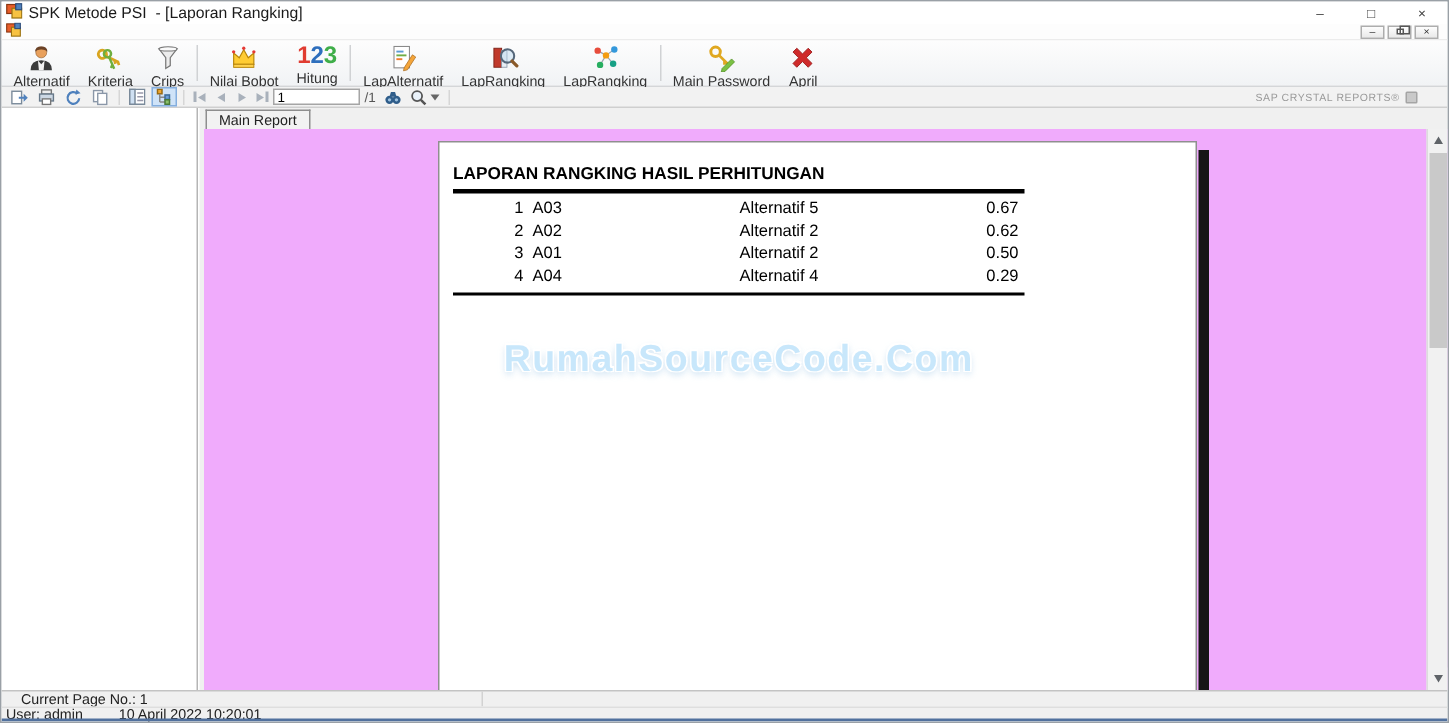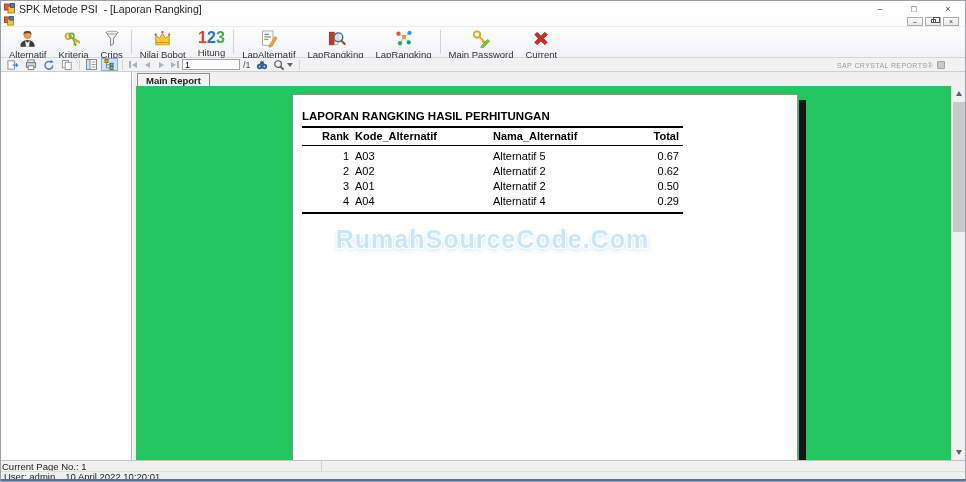--- a/index.html
+++ b/index.html
@@ -57,22 +57,22 @@
   .branding .b-icon { width: 8px; height: 8px; background: #c9c9c9; border: 1px solid #a5a5a5; border-radius: 1px; }
 
   
   .grouptree { position: absolute; left: 0; top: 71px; width: 131px; height: 388px;
                background: #fff; border-right: 1px solid #b5b5b5; }
   .splitter { position: absolute; left: 132px; top: 71px; width: 3px; height: 388px; background: #f0f0f0; }
   .viewer { position: absolute; left: 135px; right: 0; top: 71px; height: 388px; }
   .tabstrip { position: absolute; left: 0; right: 0; top: 0; height: 14px; background: #f0f0f0; }
   .tab { position: absolute; left: 1px; top: 1px; height: 13px; padding: 0 8px;
          background: #f2f2f2; border: 1px solid #8e8e8e; border-bottom: none;
-         font-size: 9.5px; color: #222; display: flex; align-items: center; font-weight: bold; }
-  .reportarea { position: absolute; left: 0; right: 0; top: 14px; bottom: 0; background: #22c55e; overflow: hidden; }
+         font-size: 9.5px; color: #222; display: flex; align-items: center; }
+  .reportarea { position: absolute; left: 0; right: 0; top: 14px; bottom: 0; background: #f0abfc; overflow: hidden; }
 
   .page { position: absolute; left: 156px; top: 8px; width: 506px; height: 520px;
           background: #fff; border: 1px solid #8f8f8f; }
   .page-shadow { position: absolute; left: 663px; top: 14px; width: 7px; height: 520px; background: #151515; }
 
   .rpt-content { position: absolute; left: 9px; top: 15px; width: 381px; color: #000; }
   .rpt-title { font-size: 11.5px; font-weight: bold; line-height: 13px; }
   .hline { height: 1.5px; background: #000; }
   .hline.t1 { margin-top: 3px; }
   .hline.thick { height: 2px; }
@@ -93,26 +93,26 @@
   .scroll-btn { position: absolute; left: 0; width: 14px; height: 15px; background: #f1f1f1;
                 display: flex; align-items: center; justify-content: center; }
   .scroll-btn.up { top: 0; } .scroll-btn.down { bottom: 0; }
   .arr-up { width: 0; height: 0; border-left: 3.5px solid transparent; border-right: 3.5px solid transparent; border-bottom: 5px solid #5f6368; }
   .arr-dn { width: 0; height: 0; border-left: 3.5px solid transparent; border-right: 3.5px solid transparent; border-top: 5px solid #5f6368; }
   .scroll-thumb { position: absolute; left: 1px; top: 16px; width: 12px; height: 130px; background: #c9c9c9; }
 
   
   .statusbar { position: absolute; left: 0; right: 0; top: 459px; height: 11px; background: #f0f0f0;
                border-top: 1px solid #c3c3c3; display: flex; font-size: 9.5px; color: #222; }
-  .sb-panel { display: flex; align-items: center; padding-left: 1px; border-right: 1px solid #d2d2d2; }
+  .sb-panel { display: flex; align-items: center; padding-left: 13px; border-right: 1px solid #d2d2d2; }
   .sb-1 { width: 321px; } .sb-2 { width: 327px; } .sb-3 { flex: 1; border-right: none; }
   .footerbar { position: absolute; left: 0; right: 0; top: 470px; height: 10px; background: #f0f0f0;
                border-top: 1px solid #dedede; display: flex; align-items: center; padding-left: 3px;
                font-size: 9.5px; color: #222; }
-  .footerbar .dt { margin-left: 10px; text-align: right; }
+  .footerbar .dt { margin-left: 24px; text-align: right; }
   .bottomedge { position: absolute; left: 0; right: 0; bottom: 0; height: 2px; background: #51719e; }
 </style>
 </head>
 <body>
 
 <div class="window">
 
   <div class="titlebar">
     <span>
       <svg width="11" height="11" viewBox="0 0 11 11">
@@ -276,21 +276,21 @@
       </span>
       <span class="tb-label">Main Password</span>
     </div>
 
     <div class="tb-btn">
       <span class="tb-icon">
         <svg width="20" height="19" viewBox="0 0 24 24">
           <path d="M4 7.2 L7.2 4 L12 8.8 L16.8 4 L20 7.2 L15.2 12 L20 16.8 L16.8 20 L12 15.2 L7.2 20 L4 16.8 L8.8 12 Z" fill="#cf2b2b" stroke="#9e1f1f" stroke-width="0.8"></path>
         </svg>
       </span>
-      <span class="tb-label">Current</span>
+      <span class="tb-label">April</span>
     </div>
   </div>
 
   <div class="viewerbar">
     <div class="vb-btn">
       <svg width="12" height="12" viewBox="0 0 13 13">
         <rect x="1" y="2" width="7" height="9" fill="#fff" stroke="#7a8a9a"></rect>
         <path d="M6 6 h3.5 v-2.2 l3 2.9 -3 2.9 v-2.2 h-3.5 z" fill="#4f81bd"></path>
       </svg>
     </div>
@@ -381,26 +381,20 @@
       <div class="tab">
         <span>Main Report</span>
       </div>
     </div>
     <div class="reportarea">
       <div class="page-shadow"></div>
       <div class="page">
         <div class="rpt-content">
           <div class="rpt-title">LAPORAN RANGKING HASIL PERHITUNGAN</div>
           <div class="hline t1"></div>
-          <div class="rpt-row hdr">
-            <span class="c-rank">Rank</span>
-            <span class="c-kode">Kode_Alternatif</span>
-            <span class="c-nama">Nama_Alternatif</span>
-            <span class="c-total">Total</span>
-          </div>
           <div class="hline"></div>
           <div class="rows-block">
             <div class="rpt-row">
               <span class="c-rank">1</span>
               <span class="c-kode">A03</span>
               <span class="c-nama">Alternatif 5</span>
               <span class="c-total">0.67</span>
             </div>
             <div class="rpt-row">
               <span class="c-rank">2</span>

